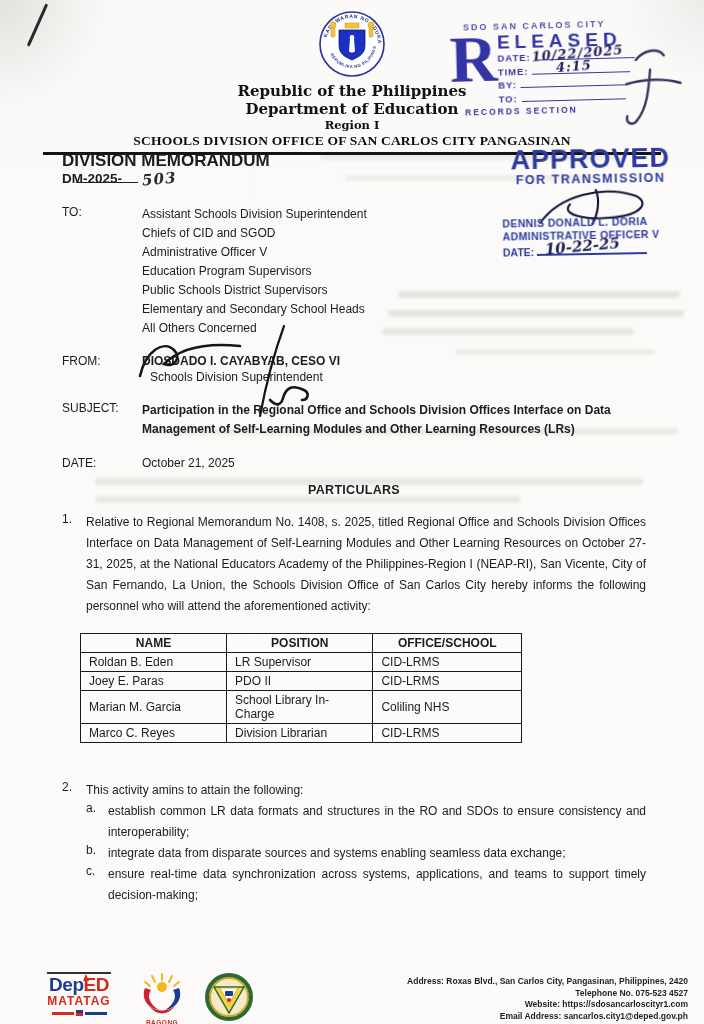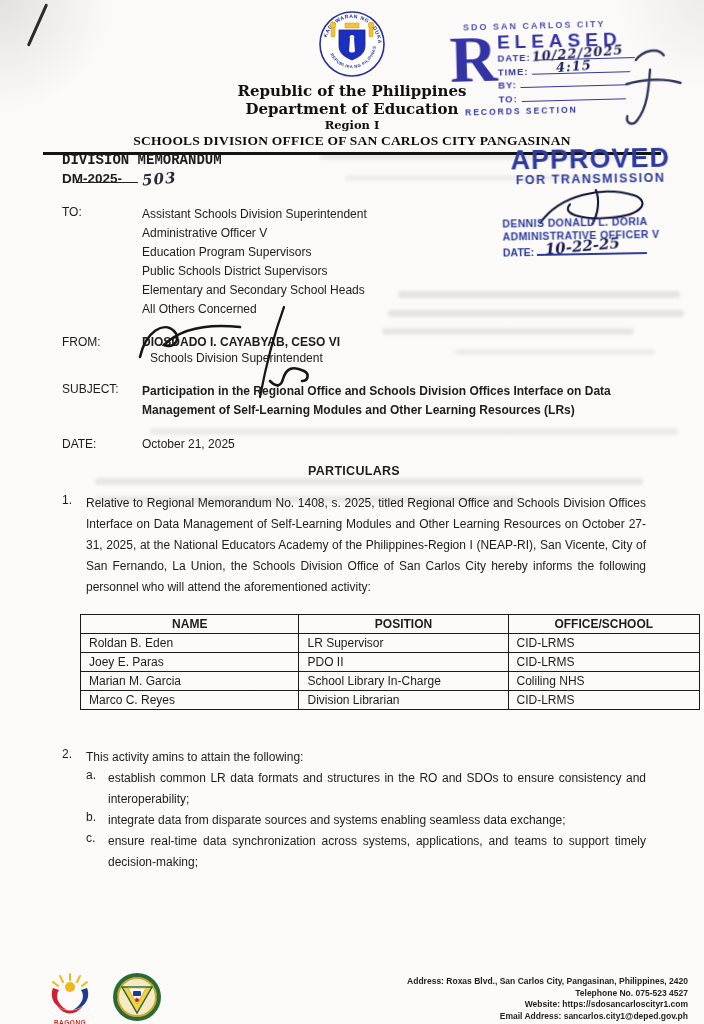--- a/index.html
+++ b/index.html
@@ -48,21 +48,21 @@
   .sa-sig { display:block; margin:-2px auto -14px auto; }
   .sa-name { font-size:10.5px; font-weight:900; letter-spacing:0.4px; line-height:13px; }
   .sa-title { font-size:10.5px; font-weight:900; letter-spacing:0.4px; line-height:13px; }
   .sa-date { font-size:10.5px; font-weight:900; margin-top:3px; position:relative; }
   .sa-date .ln { display:inline-block; width:110px; border-bottom:2px solid #2d3a9e; height:10px; }
   .sa-hand { position:absolute; left:42px; top:-8px; font-family:"DejaVu Serif",serif; font-style:italic;
     font-weight:700; color:#1c1c50; font-size:15px; transform:rotate(-4deg); white-space:nowrap; }
 
   
   .main { position:absolute; left:62px; top:152px; width:584px; font-size:12px; }
-  .memo-title { font-weight:700; font-size:14px; line-height:17px;font-family:Liberation Mono, monospace; }
+  .memo-title { font-weight:700; font-size:17px; line-height:17px; }
   .memo-no { font-weight:700; font-size:13.5px; line-height:18px; }
   .memo-no .hand-no { display:inline-block; font-family:"DejaVu Serif",serif; font-style:italic; font-weight:700;
     font-size:15px; color:#2a2a36; transform:rotate(-5deg) translateY(1px); letter-spacing:1px; }
   .memo-no .no-line { display:inline-block; border-bottom:1.5px solid #222; width:62px; margin-left:-50px; height:12px; }
 
   .kv { display:grid; grid-template-columns:80px 1fr; }
   .kv-label { font-size:12px; }
   .to-block { margin-top:17px; }
   .recipient { line-height:19px; }
   .from-block { margin-top:16px; position:relative; }
@@ -73,21 +73,21 @@
   .subject-text { font-weight:700; line-height:19px; width:508px; }
   .date-block { margin-top:17px; }
 
   .particulars-head { text-align:center; font-weight:700; font-size:12.5px; letter-spacing:0.3px; margin-top:13px; }
 
   .numbered { display:flex; margin-top:15px; }
   .num { width:24px; flex:0 0 24px; }
   .ntext { flex:1; text-align:justify; line-height:21px; }
   .ital { }
 
-  table.roster { border-collapse:collapse; margin:16px 0 0 18px; width:620px; }
+  table.roster { border-collapse:collapse; margin:16px 0 0 18px; width:442px; }
   table.roster th, table.roster td { border:1.2px solid #1a1a1a; font-size:12px; padding:2px 8px; height:19px; }
   table.roster th { font-weight:700; text-align:center; }
   table.roster td { text-align:left; }
   col.c1 { width:186px; } col.c2 { width:178px; } col.c3 { width:163px; }
 
   .item2 { margin-top:37px; }
   .sub-list { margin-top:0; }
   .sub-item { display:flex; }
   .sub-letter { width:22px; flex:0 0 22px; padding-left:0; }
   .sub-text { flex:1; text-align:justify; line-height:21px; }
@@ -214,20 +214,21 @@
     <div class="memo-no">
       <span>DM-2025-</span>
       <span class="no-line"></span>
       <span class="hand-no">503</span>
     </div>
 
     <div class="kv to-block">
       <div class="kv-label">TO:</div>
       <div>
         <div class="recipient">Assistant Schools Division Superintendent</div>
+        <div class="recipient">Chiefs of CID and SGOD</div>
         <div class="recipient">Administrative Officer V</div>
         <div class="recipient">Education Program Supervisors</div>
         <div class="recipient">Public Schools District Supervisors</div>
         <div class="recipient">Elementary and Secondary School Heads</div>
         <div class="recipient">All Others Concerned</div>
       </div>
     </div>
 
     <div class="kv from-block">
       <div class="kv-label">FROM:</div>
@@ -314,20 +315,31 @@
             <div class="sub-text">ensure real-time data synchronization across systems, applications, and teams to support timely decision-making;</div>
           </div>
         </div>
       </div>
     </div>
 
   </div>
 
   <div class="footer">
     <div class="f-logos">
+      <div class="deped-logo">
+        <div class="dl-rule"></div>
+        <div class="dl-flame"></div>
+        <div class="dl-word"><span class="dl-dep">Dep</span><span class="dl-ed">ED</span></div>
+        <div class="dl-matatag">MATATAG</div>
+        <div class="dl-strip">
+          <span class="bar r"></span>
+            <span class="flag"></span>
+            <span class="bar b"></span>
+        </div>
+      </div>
       <div class="bp-logo">
         <svg width="46" height="42" viewBox="0 0 46 42">
           <g stroke="#f2b61e" stroke-width="2" stroke-linecap="round">
             <line x1="23" y1="2" x2="23" y2="8"></line>
               <line x1="13" y1="4" x2="16" y2="10"></line>
             <line x1="33" y1="4" x2="30" y2="10"></line>
               <line x1="6" y1="10" x2="11" y2="14"></line>
             <line x1="40" y1="10" x2="35" y2="14"></line>
           </g>
           <circle cx="23" cy="15" r="5" fill="#f2b61e"></circle>

